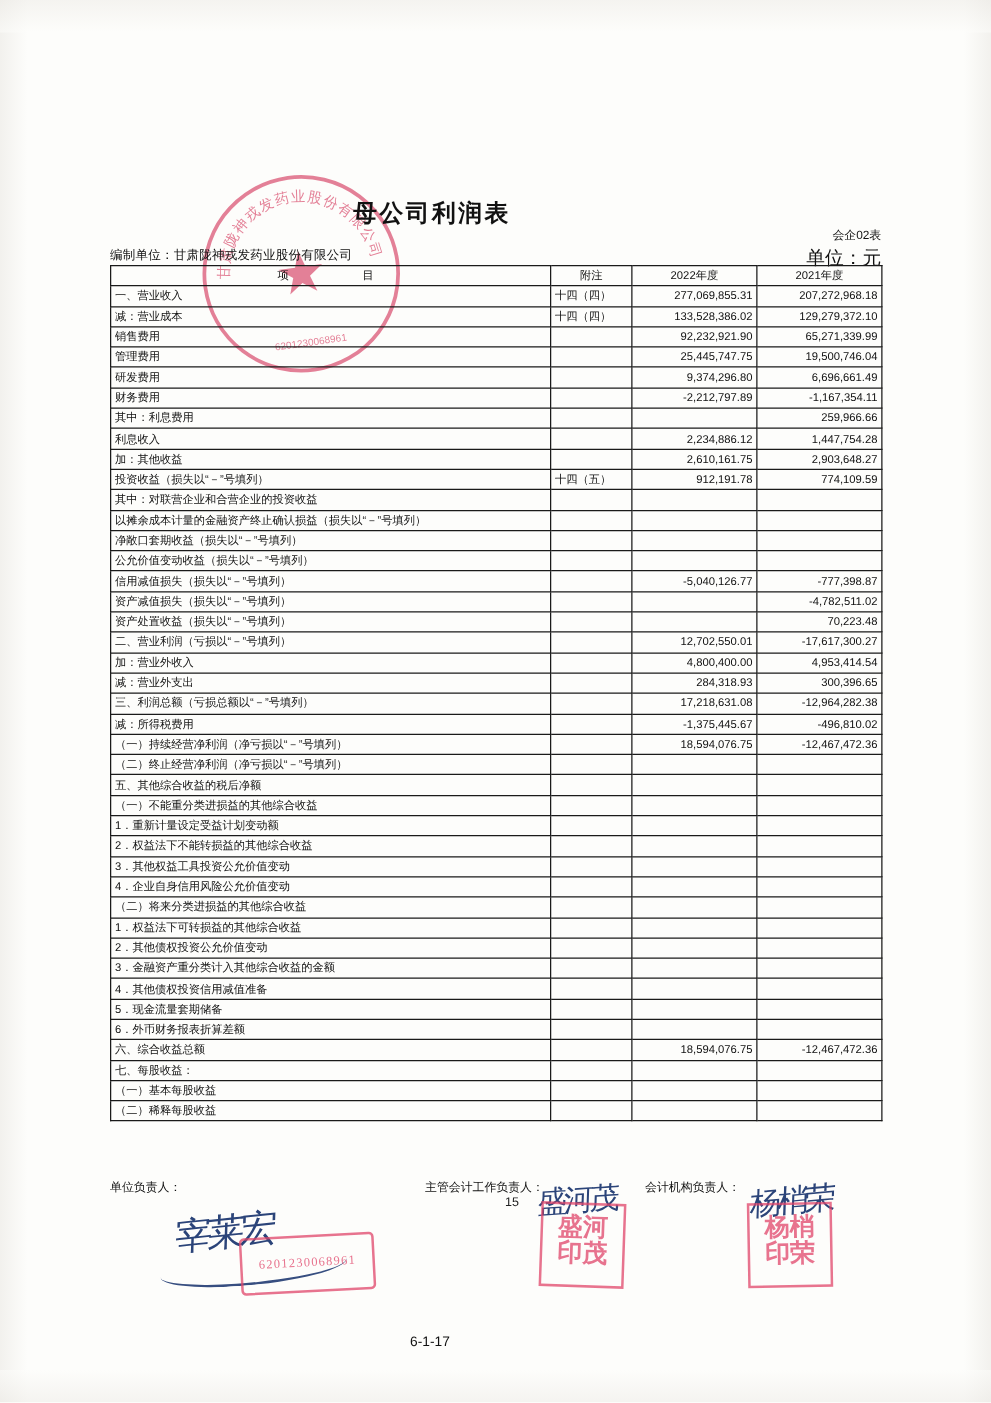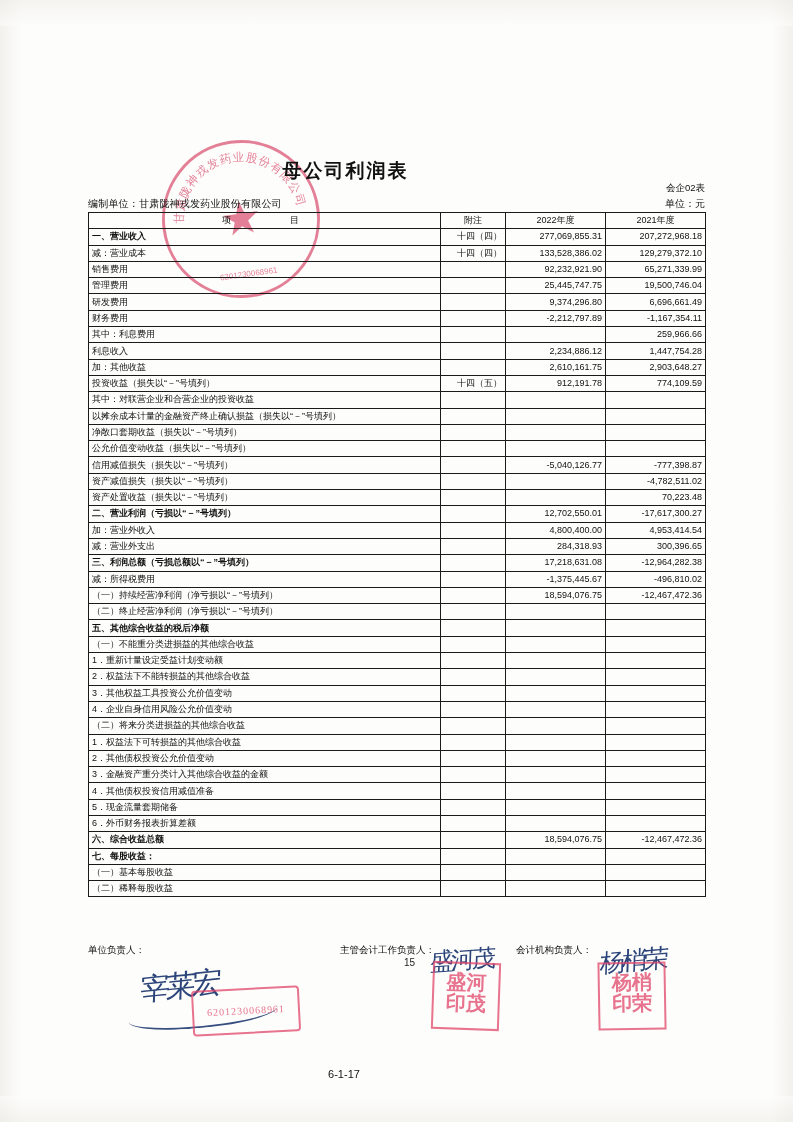--- a/index.html
+++ b/index.html
@@ -63,21 +63,21 @@
   .unit-line {
     position: absolute;
     left: 88px; top: 197px;
     font-size: 10px;
     font-family: "Liberation Sans", "DejaVu Sans", sans-serif;
     letter-spacing: .2px;
   }
   .currency-line {
     position: absolute;
     right: 88px; top: 197px;
-    font-size: 10px;
+    font-size: 15px;
     font-family: "Liberation Sans", "DejaVu Sans", sans-serif;
   }
 
   table.stmt {
     position: absolute;
     left: 88px;
     top: 212px;
     width: 617px;
     border-collapse: collapse;
     table-layout: fixed;
@@ -88,23 +88,23 @@
     border: 0.8px solid #1a1a1a;
     height: 15.3px;
     padding: 0 3px;
     line-height: 15px;
     overflow: hidden;
     white-space: nowrap;
   }
   th.h-item { text-align: center; font-weight: normal; }
   th.h-note, th.h-y1, th.h-y2 { text-align: center; font-weight: normal; }
   td.item { text-align: left; }
-  td.note { text-align: right; }
+  td.note { text-align: left; }
   td.num  { text-align: right; padding-right: 8px; }
-  .b { font-weight: bold; }
+  .b { font-weight: normal; }
 
   .ind0 { padding-left: 4px; }
   .ind1 { padding-left: 18px; }
   .ind2 { padding-left: 32px; }
   .ind3 { padding-left: 44px; }
   .ind4 { padding-left: 56px; }
 
   .header-item-inner {
     display: block;
     position: relative;

